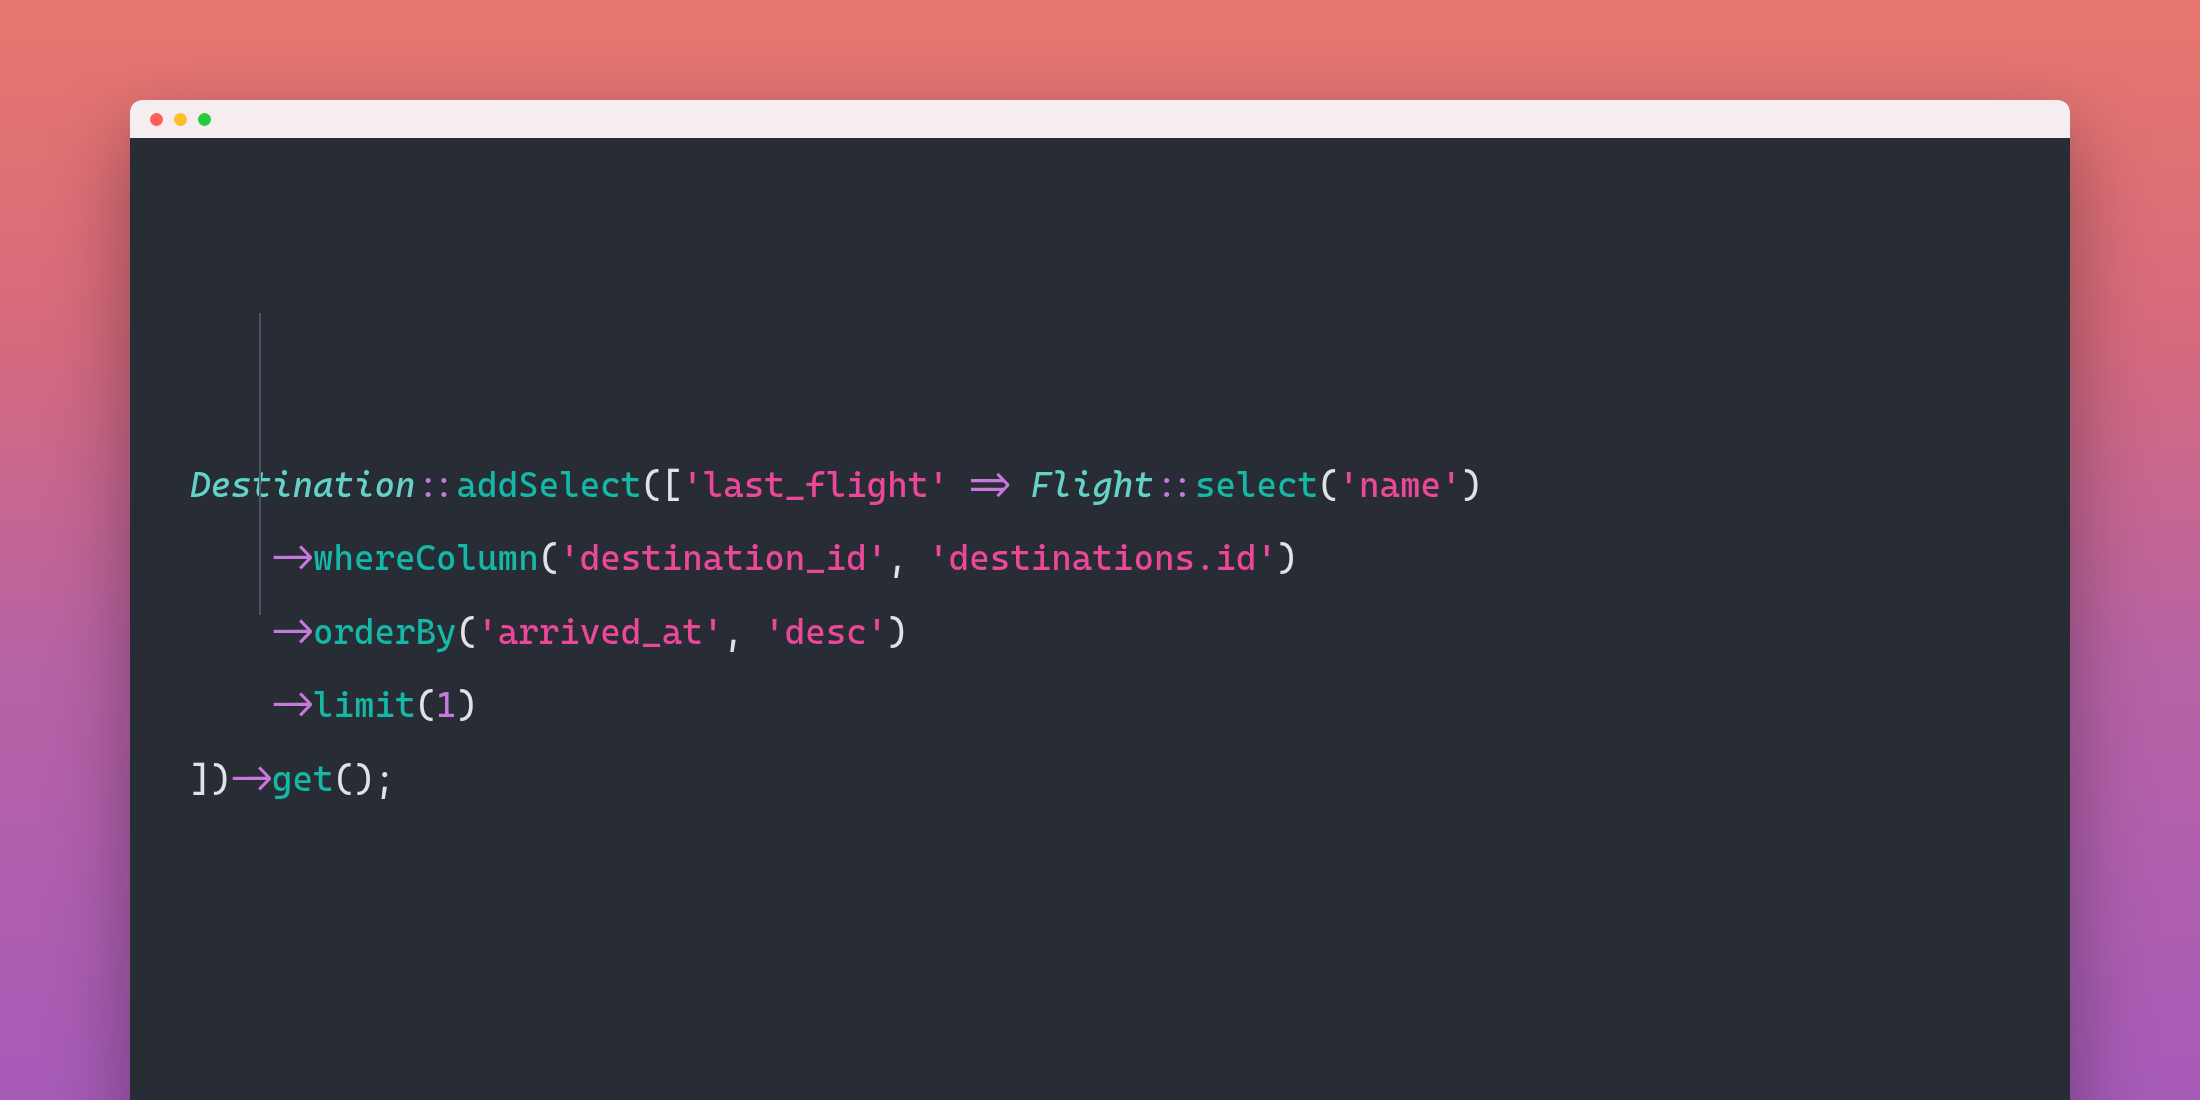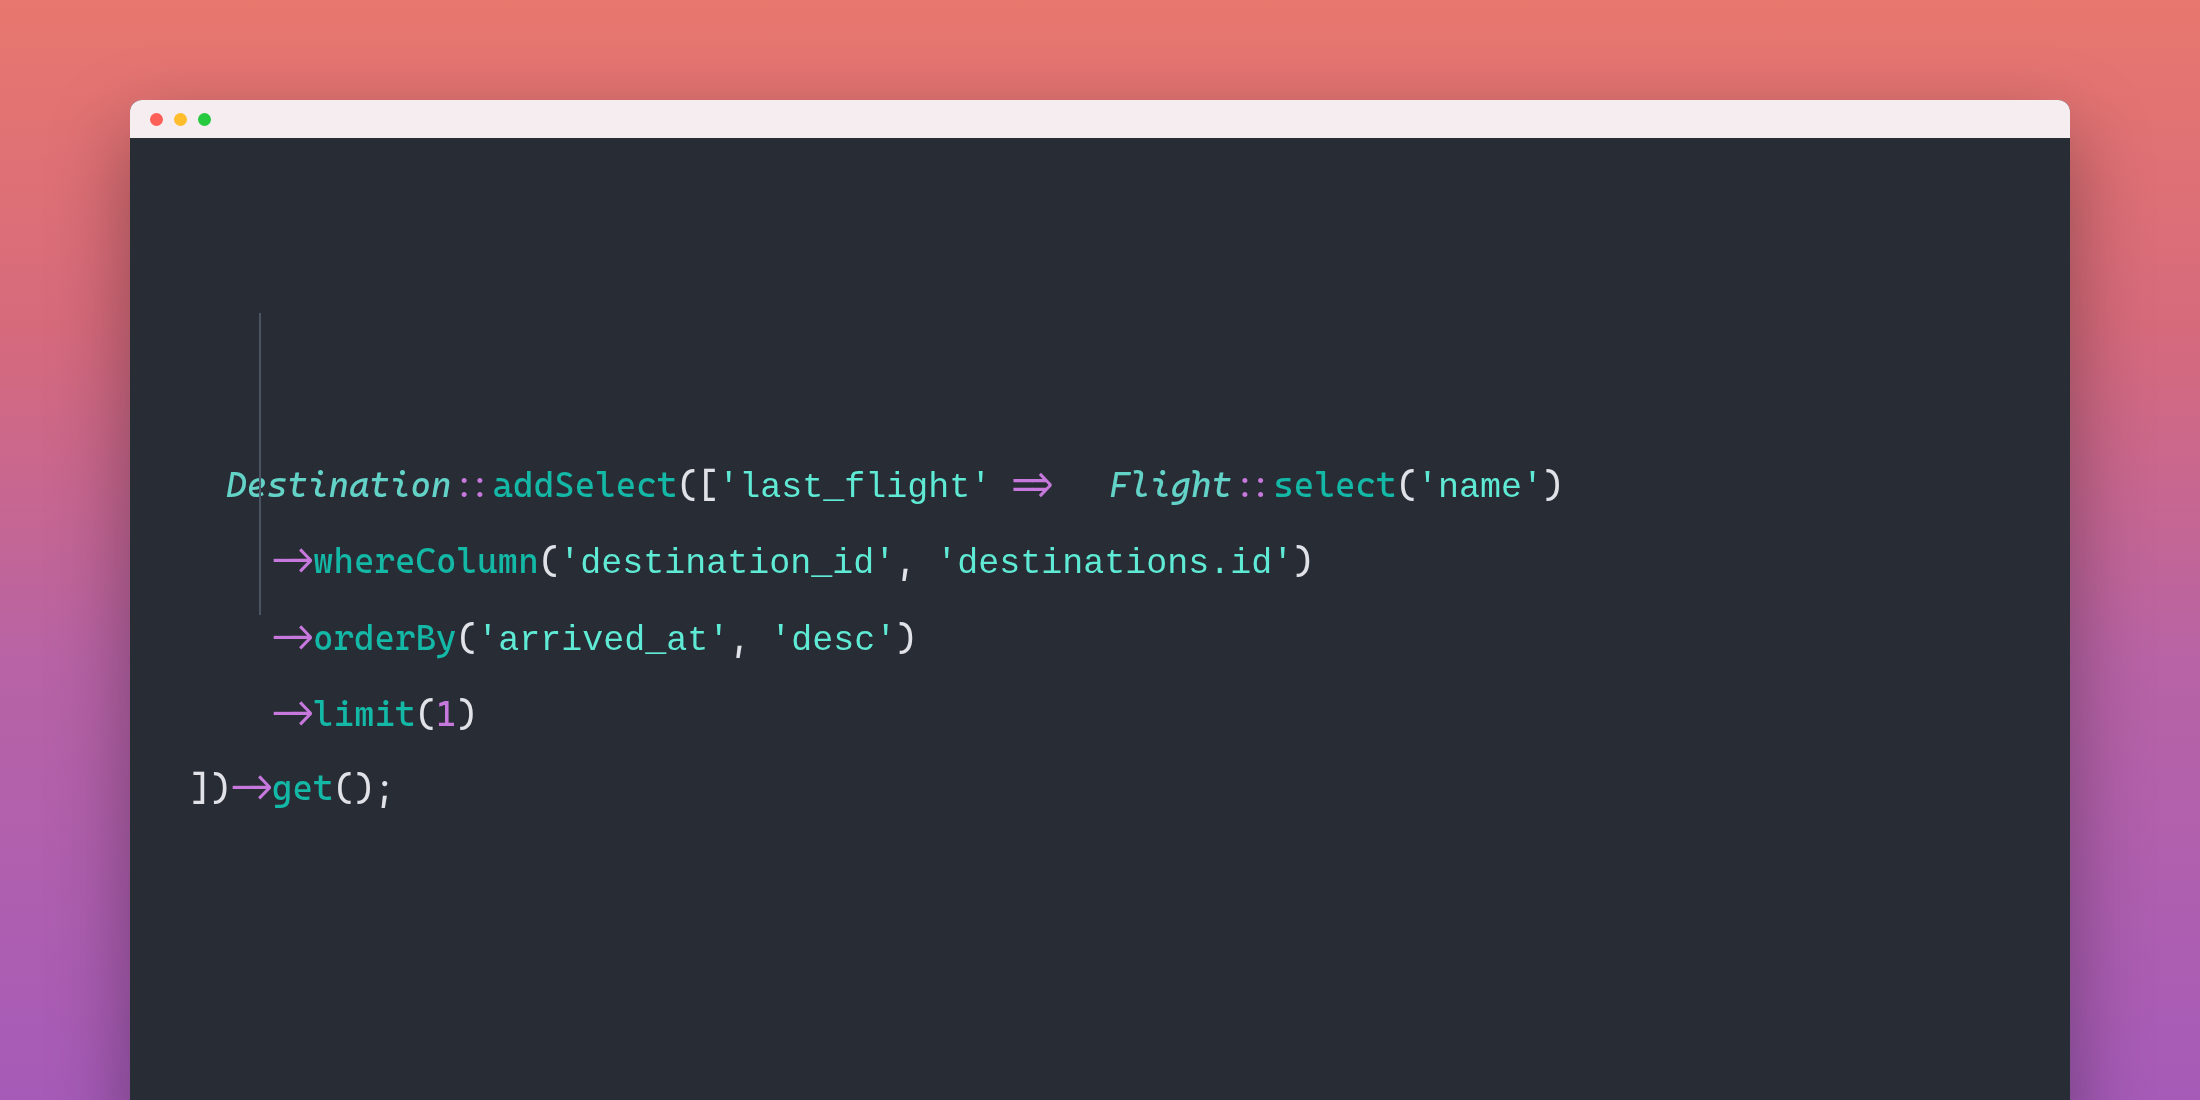--- a/index.html
+++ b/index.html
@@ -57,25 +57,25 @@
 
     .indent-guide {
       position: absolute;
       left: 129px;
       top: 175px;
       width: 2px;
       height: 302px;
       background: #4b5263;
     }
 
-    .tok-class { color: #63d3c8; font-style: italic; margin-left: 36px; }
+    .tok-class { color: #63d3c8; font-style: italic; }
     .tok-punct { color: #e0e2e8; }
     .tok-op { color: #c678dd; }
     .tok-method { color: #14b8a6; }
-    .tok-string { color: #5eead4; font-family: Liberation Mono, monospace; }
+    .tok-string { color: #ec4899; }
     .tok-number { color: #c678dd; }
     .tok-arrow-fat { color: #c678dd; }
 
     .code-line { display: block; }
   </style>
 </head>
 <body>
 
 <div class="window">
   <div class="titlebar">

